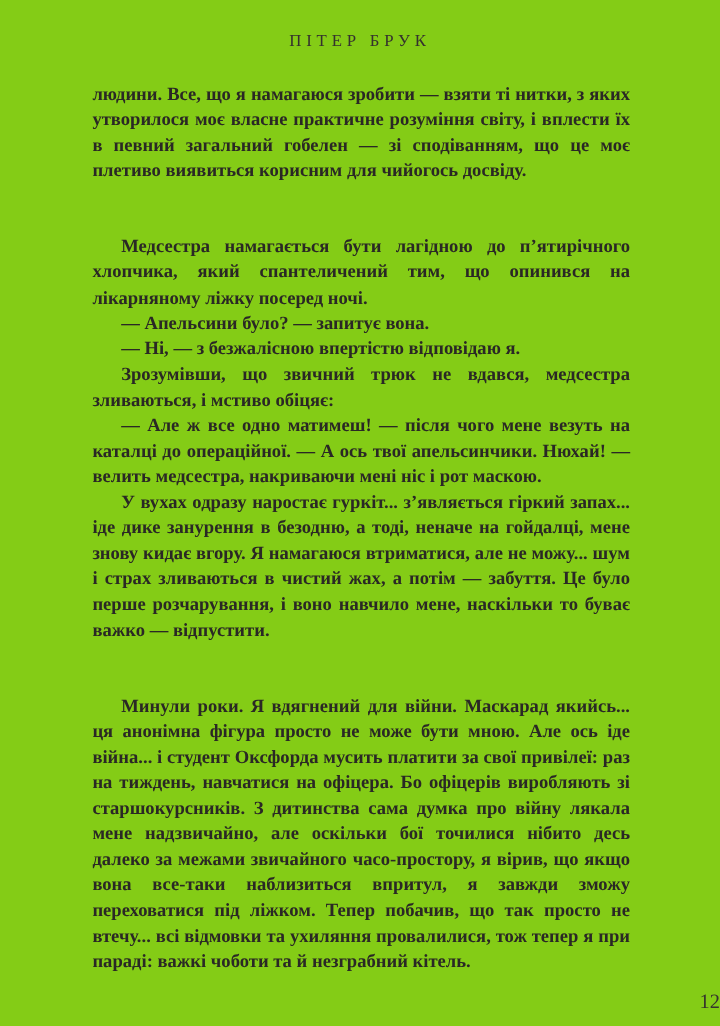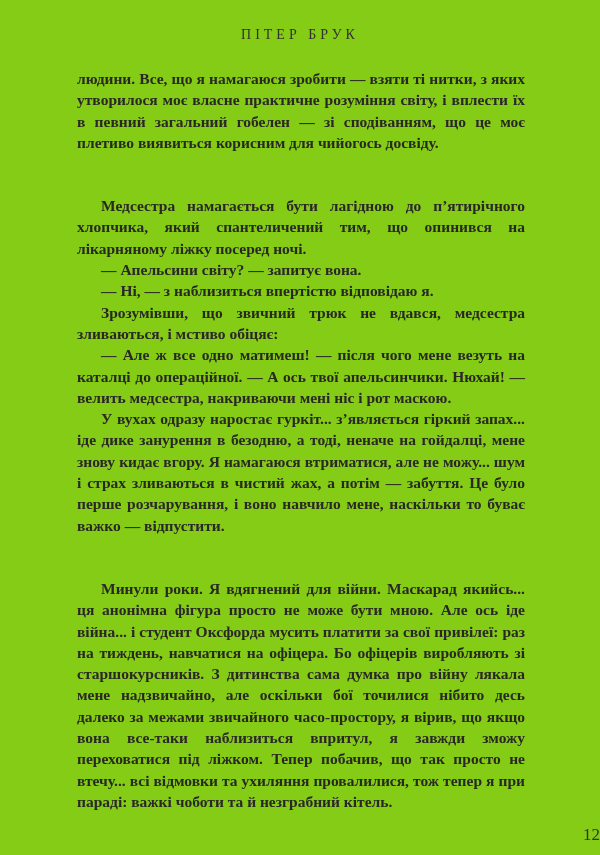--- a/index.html
+++ b/index.html
@@ -69,22 +69,22 @@
 
 <div class="page">
   <div class="running-head">ПІТЕР БРУК</div>
 
   <div class="body-text">
       <div class="section">
         <p>людини. Все, що я намагаюся зробити — взяти ті нитки, з яких утворилося моє власне практичне розуміння світу, і вплести їх в певний загальний гобелен — зі сподіванням, що це моє плетиво виявиться корисним для чийогось досвіду.</p>
       </div>
       <div class="section">
         <p class="indent">Медсестра намагається бути лагідною до п’ятирічного хлопчика, який спантеличений тим, що опинився на лікарняному ліжку посеред ночі.</p>
-        <p class="indent">— Апельсини світу? — запитує вона.</p>
-        <p class="indent">— Ні, — з наблизиться впертістю відповідаю я.</p>
+        <p class="indent">— Апельсини було? — запитує вона.</p>
+        <p class="indent">— Ні, — з безжалісною впертістю відповідаю я.</p>
         <p class="indent">Зрозумівши, що звичний трюк не вдався, медсестра зливаються, і мстиво обіцяє:</p>
         <p class="indent">— Але ж все одно матимеш! — після чого мене везуть на каталці до операційної. — А ось твої апельсинчики. Нюхай! — велить медсестра, накриваючи мені ніс і рот маскою.</p>
         <p class="indent">У вухах одразу наростає гуркіт... з’являється гіркий запах... іде дике занурення в безодню, а тоді, неначе на гойдалці, мене знову кидає вгору. Я намагаюся втриматися, але не можу... шум і страх зливаються в чистий жах, а потім — забуття. Це було перше розчарування, і воно навчило мене, наскільки то буває важко — відпустити.</p>
       </div>
       <div class="section">
         <p class="indent">Минули роки. Я вдягнений для війни. Маскарад якийсь... ця анонімна фігура просто не може бути мною. Але ось іде війна... і студент Оксфорда мусить платити за свої привілеї: раз на тиждень, навчатися на офіцера. Бо офіцерів виробляють зі старшокурсників. З дитинства сама думка про війну лякала мене надзвичайно, але оскільки бої точилися нібито десь далеко за межами звичайного часо-простору, я вірив, що якщо вона все-таки наблизиться впритул, я завжди зможу переховатися під ліжком. Тепер побачив, що так просто не втечу... всі відмовки та ухиляння провалилися, тож тепер я при параді: важкі чоботи та й незграбний кітель.</p>
       </div>
     </div>
 
   <div class="folio">12</div>

